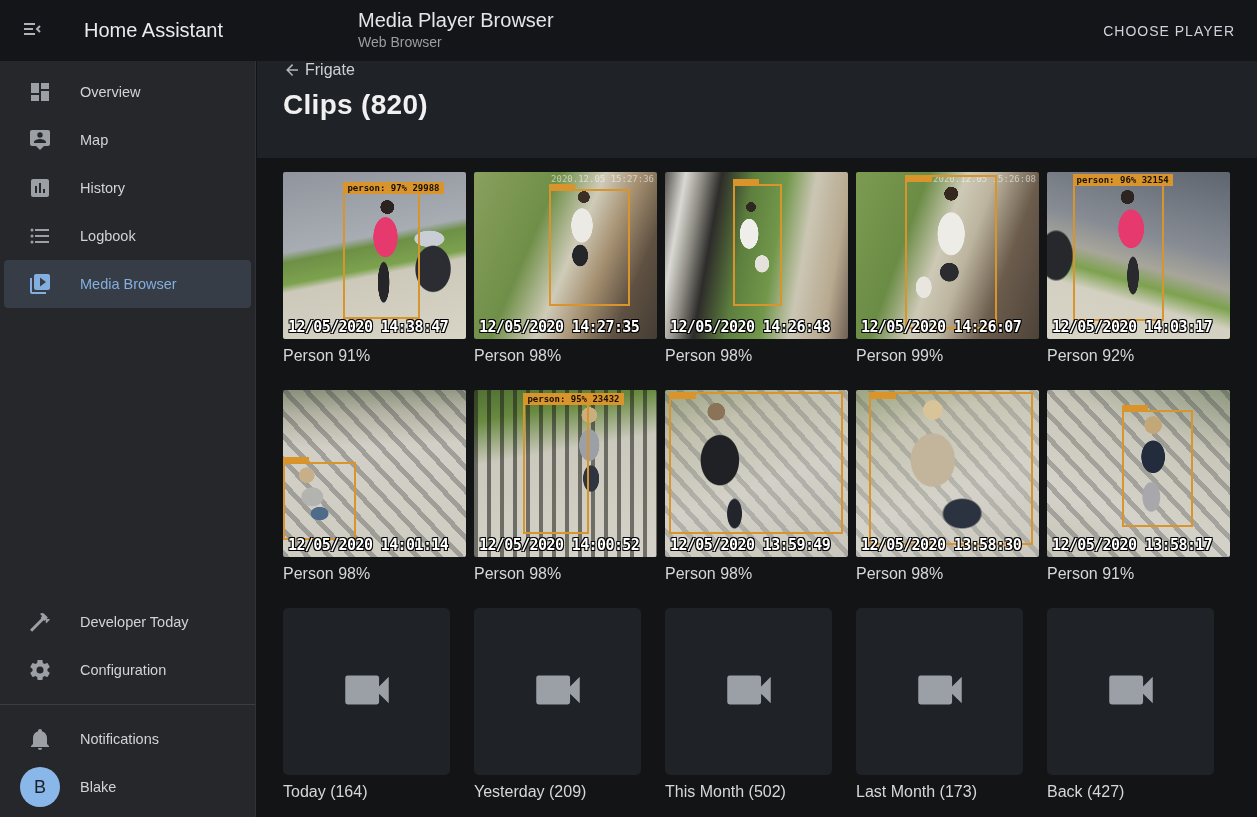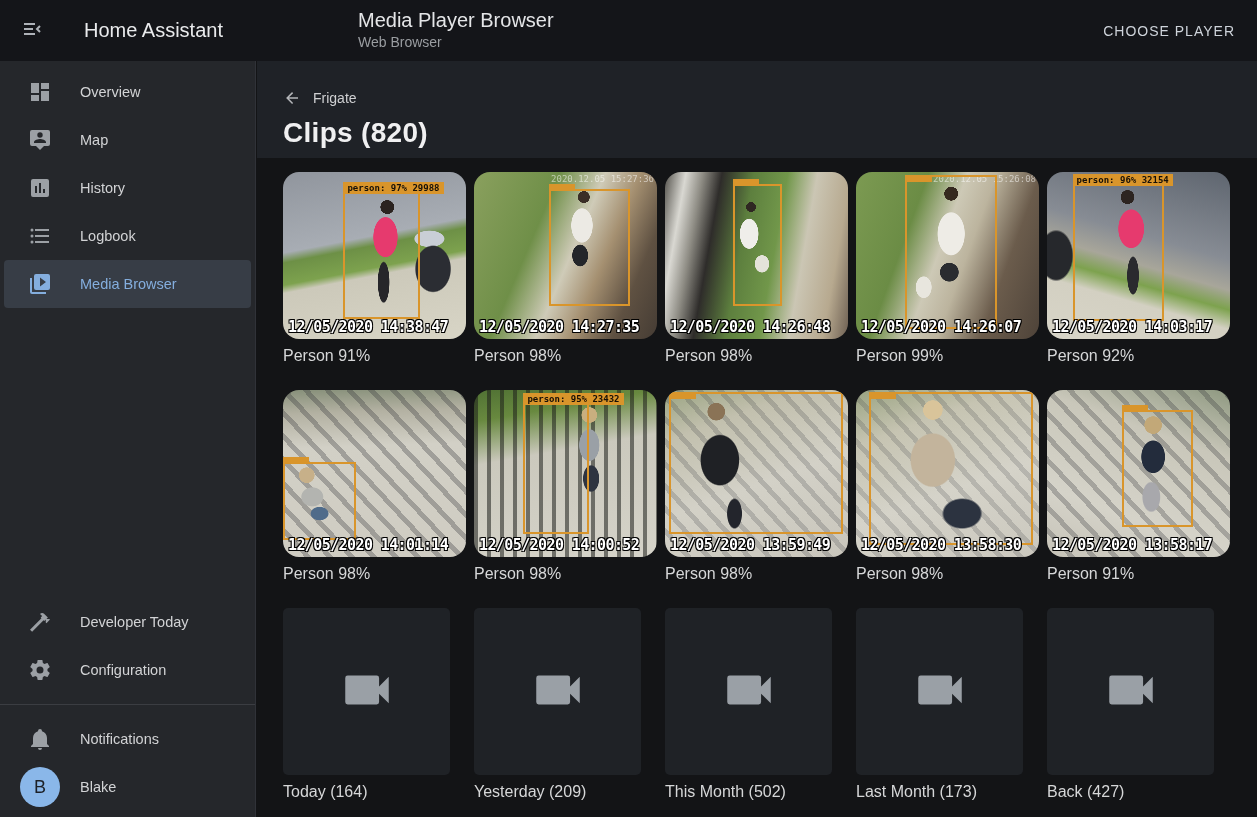--- a/index.html
+++ b/index.html
@@ -33,29 +33,29 @@
   .sidebar-bottom { position:absolute; left:0; bottom:0; width:100%; }
   .divider { height:1px; background:#3b3d42; margin:10px 0; }
   .avatar { width:40px; height:40px; border-radius:50%; background:#8ab7e9; color:#1c2026;
             display:flex; align-items:center; justify-content:center; font-size:18px;
             margin-left:16px; flex:none; }
   .nav-item.user-row .nav-label { margin-left:20px; }
 
   
   .content { position:absolute; left:257px; top:61px; width:1000px; height:756px; }
   .content-header { height:97px; background:#1f2227; padding-left:26px; }
-  .breadcrumb { display:inline-flex; align-items:center; gap:12px; padding-top:28px;
-                color:#cfd0d2; font-size:14px; cursor:pointer; }
+  .breadcrumb { display:inline-flex; align-items:center; gap:4px; padding-top:0;
+                color:#cfd0d2; font-size:16px; cursor:pointer; }
   .breadcrumb .arrow { color:#b4b6b9; width:18px; height:18px; }
   .clips-title { color:#f0f0f1; font-size:28px; font-weight:700; margin-top:6px;
                  letter-spacing:0.3px; }
   .grid { padding:14px 0 0 26px; display:grid; grid-template-columns:repeat(5,167px);
           column-gap:24px; row-gap:25px; }
   .tile { width:167px; cursor:pointer; }
-  .thumb { position:relative; width:183px; height:167px; border-radius:16px;
+  .thumb { position:relative; width:183px; height:167px; border-radius:2px;
            overflow:hidden; }
   .caption { margin-top:8px; color:#d6d7d8; font-size:16px; font-weight:400; }
   .stamp { position:absolute; left:5px; bottom:3px; color:#fff; font-weight:700;
            font-size:15px; letter-spacing:-0.6px; white-space:nowrap;
            font-family:"DejaVu Sans Mono", monospace;
            text-shadow:-1px -1px 0 #000, 1px -1px 0 #000, -1px 1px 0 #000, 1px 1px 0 #000; }
   .camstamp { position:absolute; right:3px; top:2px; color:rgba(255,255,255,0.55);
               font-size:9px; font-family:"DejaVu Sans Mono", monospace; white-space:nowrap; }
   .bbox { position:absolute; border:2px solid #d9952b; }
   .btag { position:absolute; top:-12px; left:-2px; background:#d9952b; color:#161007;

